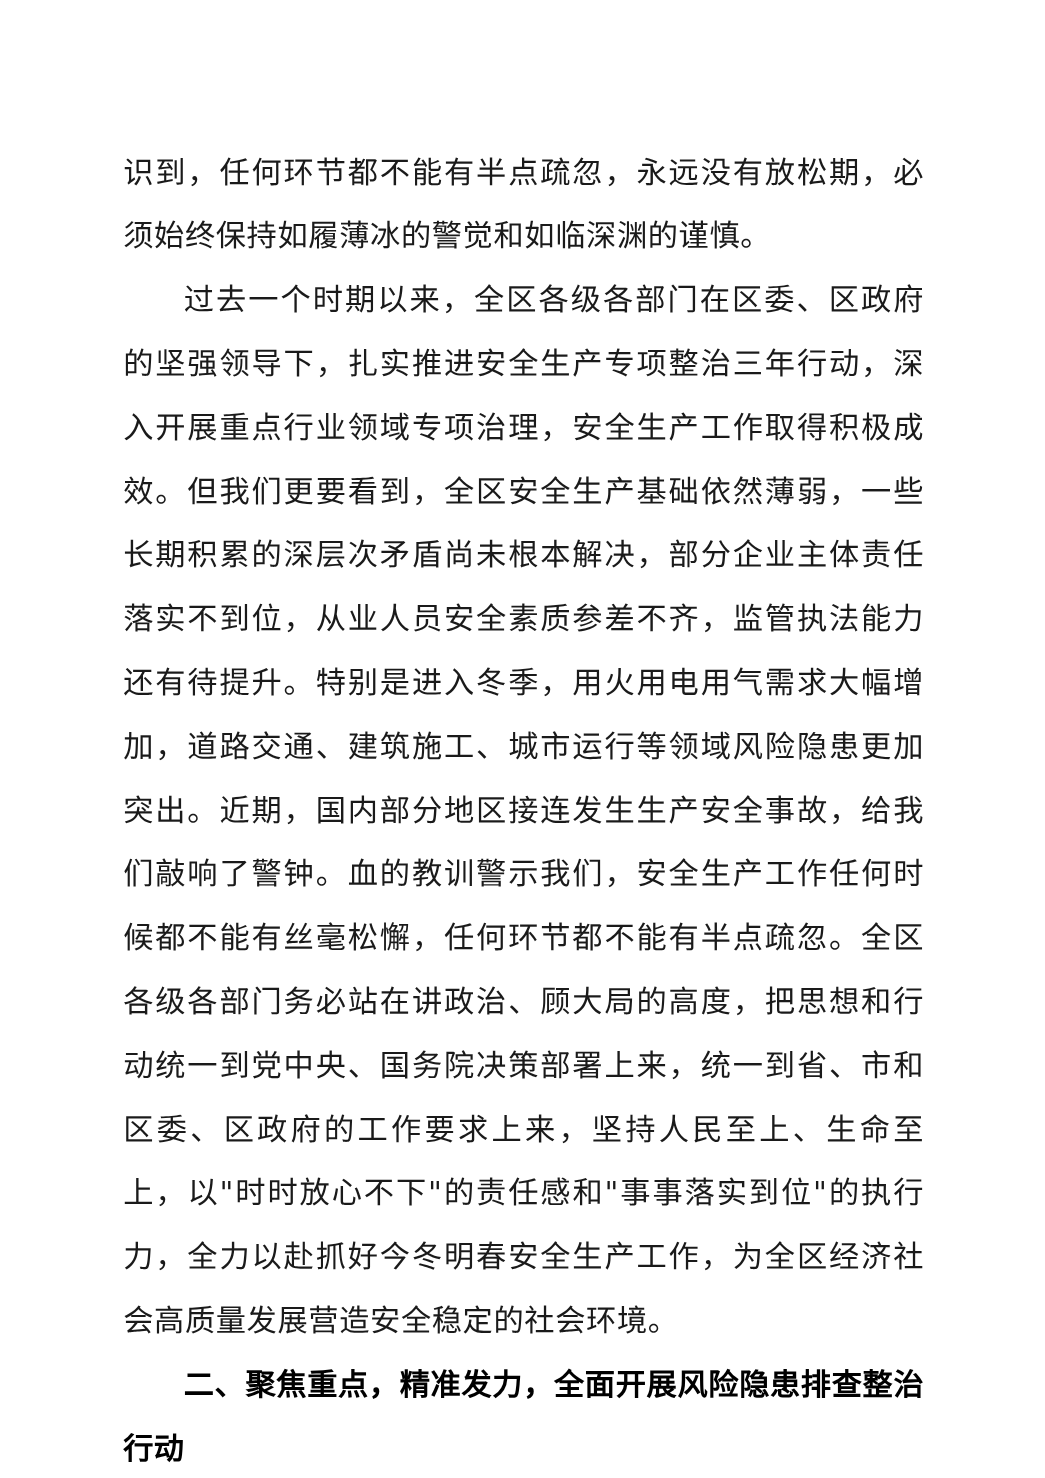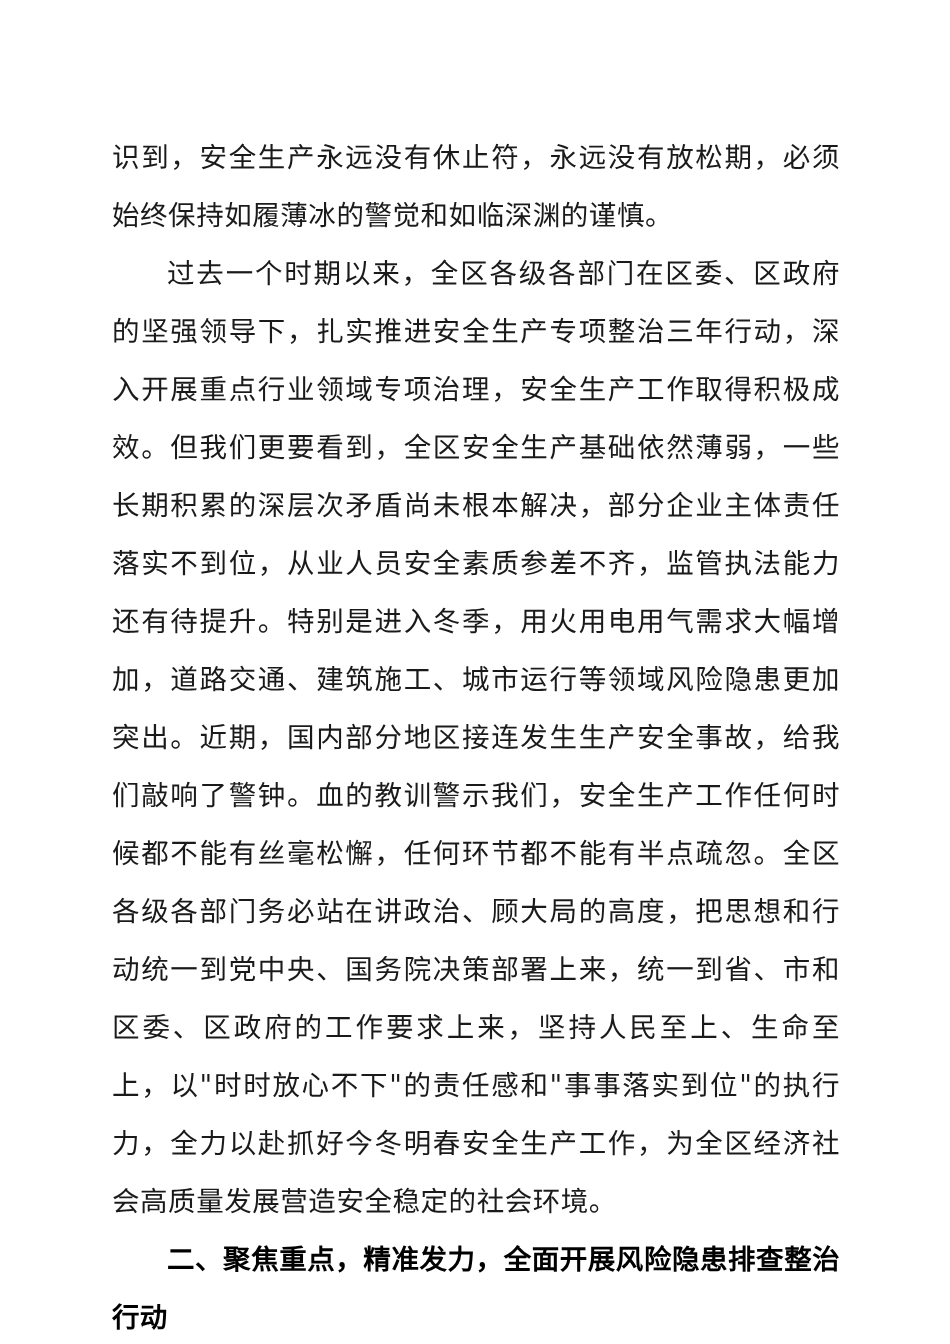--- a/index.html
+++ b/index.html
@@ -56,20 +56,20 @@
     text-indent: 2em;
     letter-spacing: 0.01em;
   }
 </style>
 </head>
 <body>
 
 <div class="page">
   <div class="text-column">
 
-    <p class="para">识到，安全生产永远没有休止符，永远没有放松期，必须始终保持如履薄冰的警觉和如临深渊的谨慎。</p>
+    <p class="para">识到，任何环节都不能有半点疏忽，永远没有放松期，必须始终保持如履薄冰的警觉和如临深渊的谨慎。</p>
 
     <p class="para indent">过去一个时期以来，全区各级各部门在区委、区政府的坚强领导下，扎实推进安全生产专项整治三年行动，深入开展重点行业领域专项治理，安全生产工作取得积极成效。但我们更要看到，全区安全生产基础依然薄弱，一些长期积累的深层次矛盾尚未根本解决，部分企业主体责任落实不到位，从业人员安全素质参差不齐，监管执法能力还有待提升。特别是进入冬季，用火用电用气需求大幅增加，道路交通、建筑施工、城市运行等领域风险隐患更加突出。近期，国内部分地区接连发生生产安全事故，给我们敲响了警钟。血的教训警示我们，安全生产工作任何时候都不能有丝毫松懈，任何环节都不能有半点疏忽。全区各级各部门务必站在讲政治、顾大局的高度，把思想和行动统一到党中央、国务院决策部署上来，统一到省、市和区委、区政府的工作要求上来，坚持人民至上、生命至上，以"时时放心不下"的责任感和"事事落实到位"的执行力，全力以赴抓好今冬明春安全生产工作，为全区经济社会高质量发展营造安全稳定的社会环境。</p>
 
     <p class="heading">二、聚焦重点，精准发力，全面开展风险隐患排查整治行动</p>
 
   </div>
 </div>
 
 </body></html>

